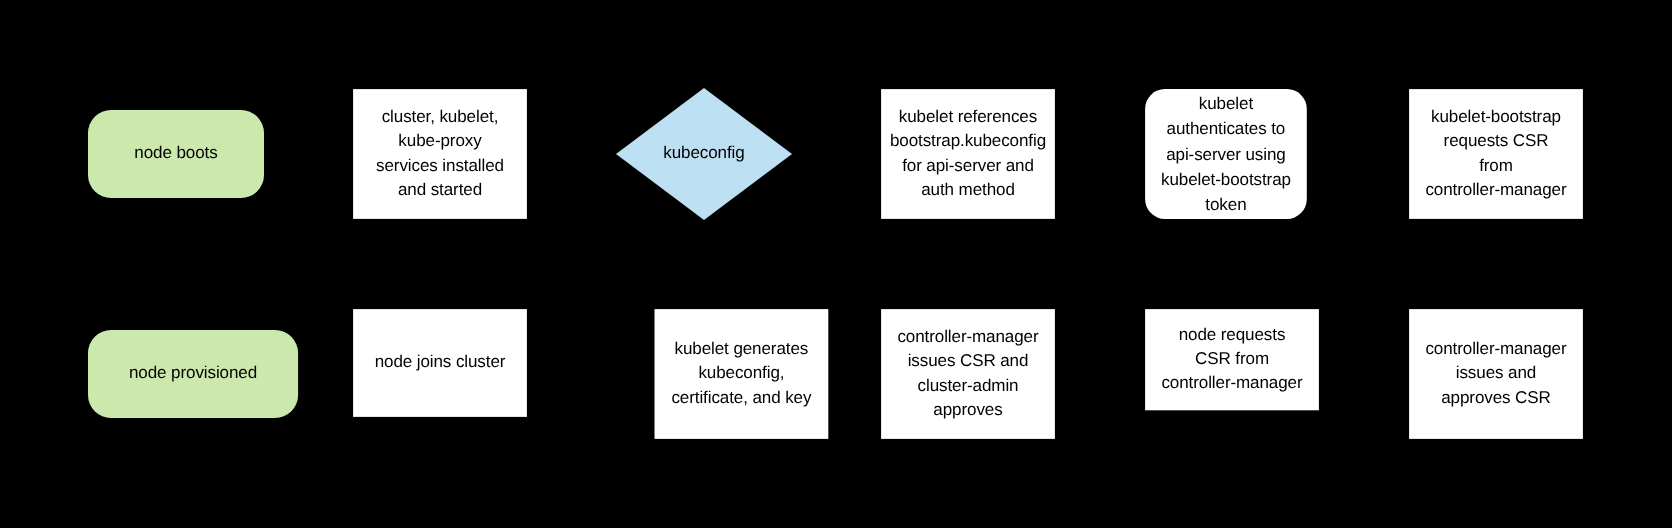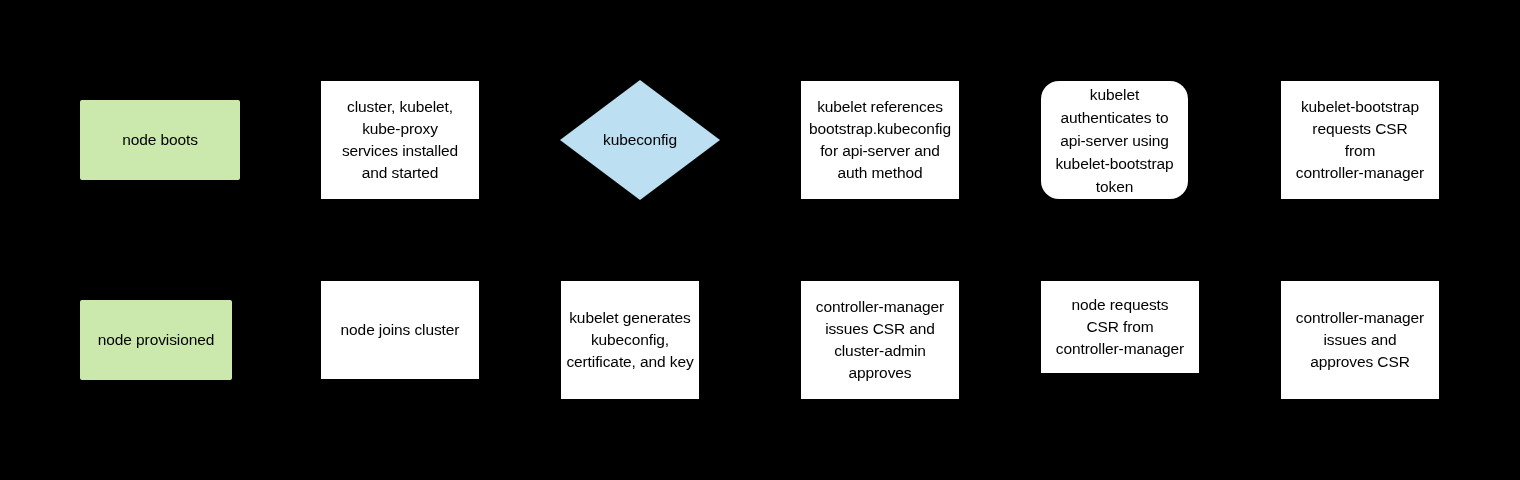--- a/index.html
+++ b/index.html
@@ -53,21 +53,21 @@
   
   .box.tall .label {
     line-height: 23px;
   }
 
   
   .pill {
     background: #cbe8ad;
     width: 160px;
     height: 80px;
-    border-radius: 2px;
+    border-radius: 21px;
   }
   .pill .label {
     color: #000000;
     font-size: 15.5px;
     line-height: 22px;
     text-align: center;
     white-space: pre;
     letter-spacing: -0.1px;
   }
   .pill.overflow .label {
@@ -130,27 +130,27 @@
 token</div>
       </div>
       <div class="node box" style="left: 1281px; top: 81px; width: 158px; height: 118px;">
         <div class="label">kubelet-bootstrap
 requests CSR
 from
 controller-manager</div>
       </div>
     </div>
     <div style="position: absolute; left: 0px; top: 0px; width: 100%; height: 100%;">
-      <div class="node pill overflow" style="left: 80px; top: 300px; width: 152px; height: 80px;">
+      <div class="node pill overflow" style="left: 80px; top: 300px; width: 191px; height: 80px;">
         <div class="label">node provisioned</div>
       </div>
       <div class="node box" style="left: 321px; top: 281px; width: 158px; height: 98px;">
         <div class="label">node joins cluster</div>
       </div>
-      <div class="node box" style="left: 561px; top: 281px; width: 138px; height: 118px;">
+      <div class="node box" style="left: 595px; top: 281px; width: 158px; height: 118px;">
         <div class="label">kubelet generates
 kubeconfig,
 certificate, and key</div>
       </div>
       <div class="node box" style="left: 801px; top: 281px; width: 158px; height: 118px;">
         <div class="label">controller-manager
 issues CSR and
 cluster-admin
 approves</div>
       </div>

